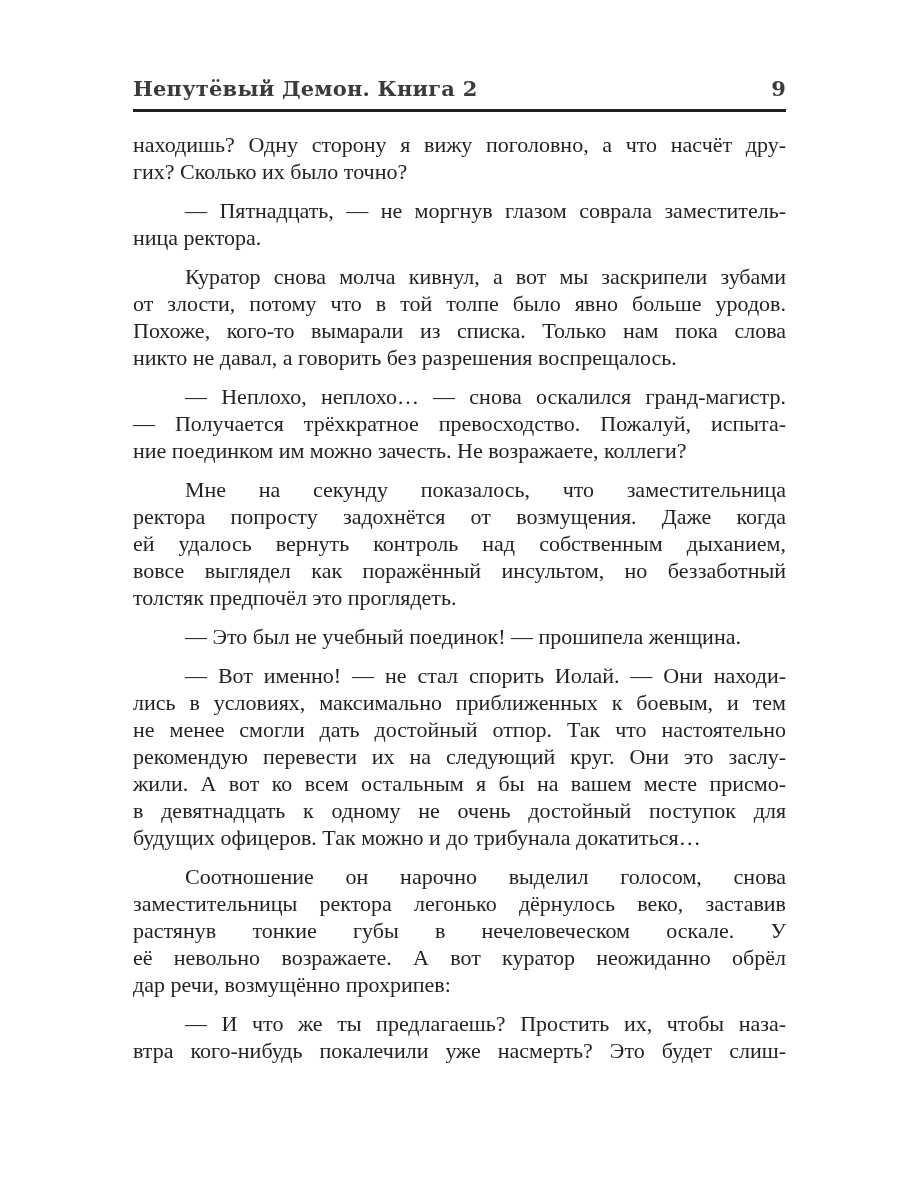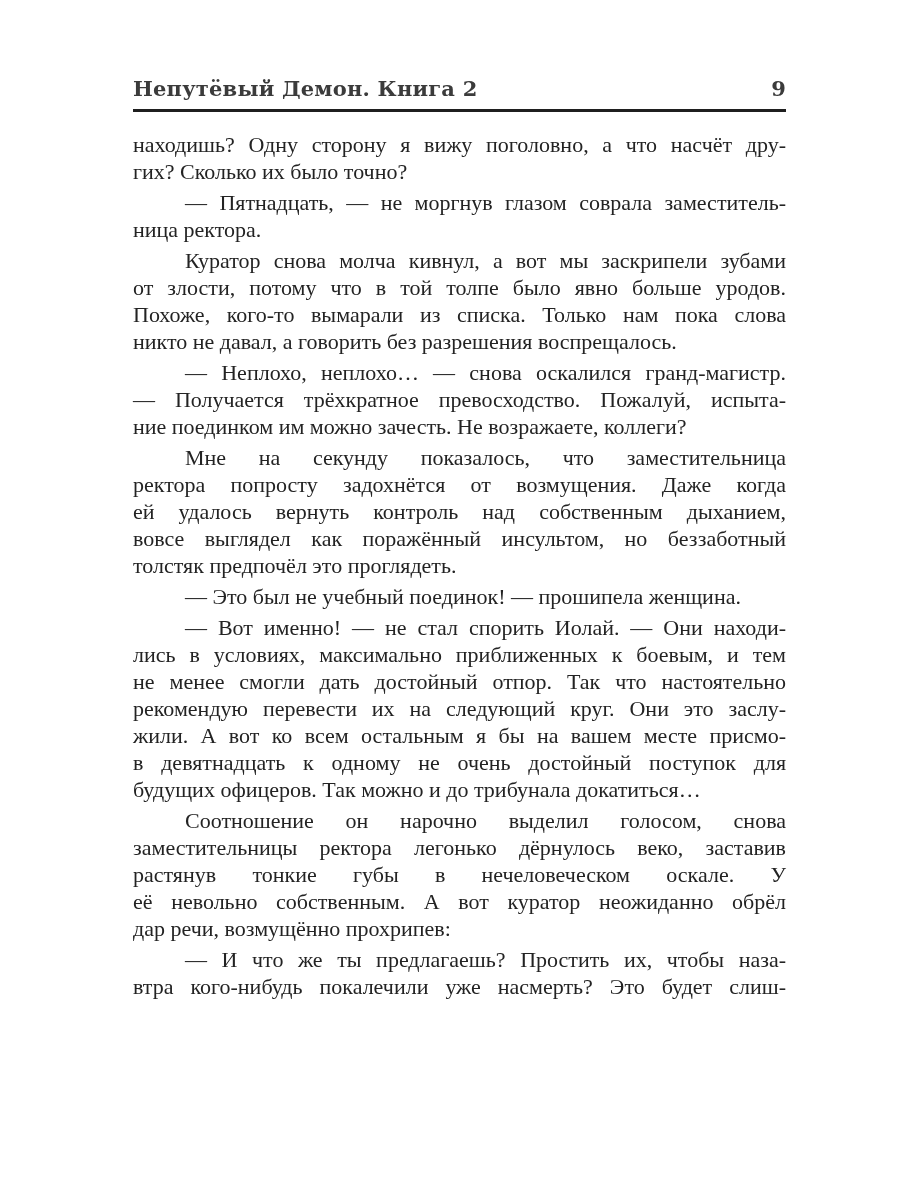--- a/index.html
+++ b/index.html
@@ -51,21 +51,21 @@
   }
 
   
   .body-text {
     margin-top: 19px;
     font-size: 22px;
     line-height: 27px;
     color: #232323;
   }
 
-  .para { margin-top: 4px; }
+  .para { margin-top: 12px; }
   .para.first { margin-top: 4px; }
 
   .ln {
     display: block;
     text-align: justify;
     text-align-last: justify;
     text-justify: inter-word;
   }
 
   
@@ -134,21 +134,21 @@
         <span class="ln">рекомендую перевести их на следующий круг. Они это заслу-</span>
         <span class="ln">жили. А вот ко всем остальным я бы на вашем месте присмо-</span>
         <span class="ln">в девятнадцать к одному не очень достойный поступок для</span>
         <span class="ln end">будущих офицеров. Так можно и до трибунала докатиться…</span>
       </p>
 
       <p class="para">
         <span class="ln ind">Соотношение он нарочно выделил голосом, снова</span>
         <span class="ln">заместительницы ректора легонько дёрнулось веко, заставив</span>
         <span class="ln">растянув тонкие губы в нечеловеческом оскале. У</span>
-        <span class="ln">её невольно собственным. А вот куратор неожиданно обрёл</span>
+        <span class="ln">её невольно возражаете. А вот куратор неожиданно обрёл</span>
         <span class="ln end">дар речи, возмущённо прохрипев:</span>
       </p>
 
       <p class="para">
         <span class="ln ind">— И что же ты предлагаешь? Простить их, чтобы наза-</span>
         <span class="ln">втра кого-нибудь покалечили уже насмерть? Это будет слиш-</span>
       </p>
 
     </div>
   </div>

